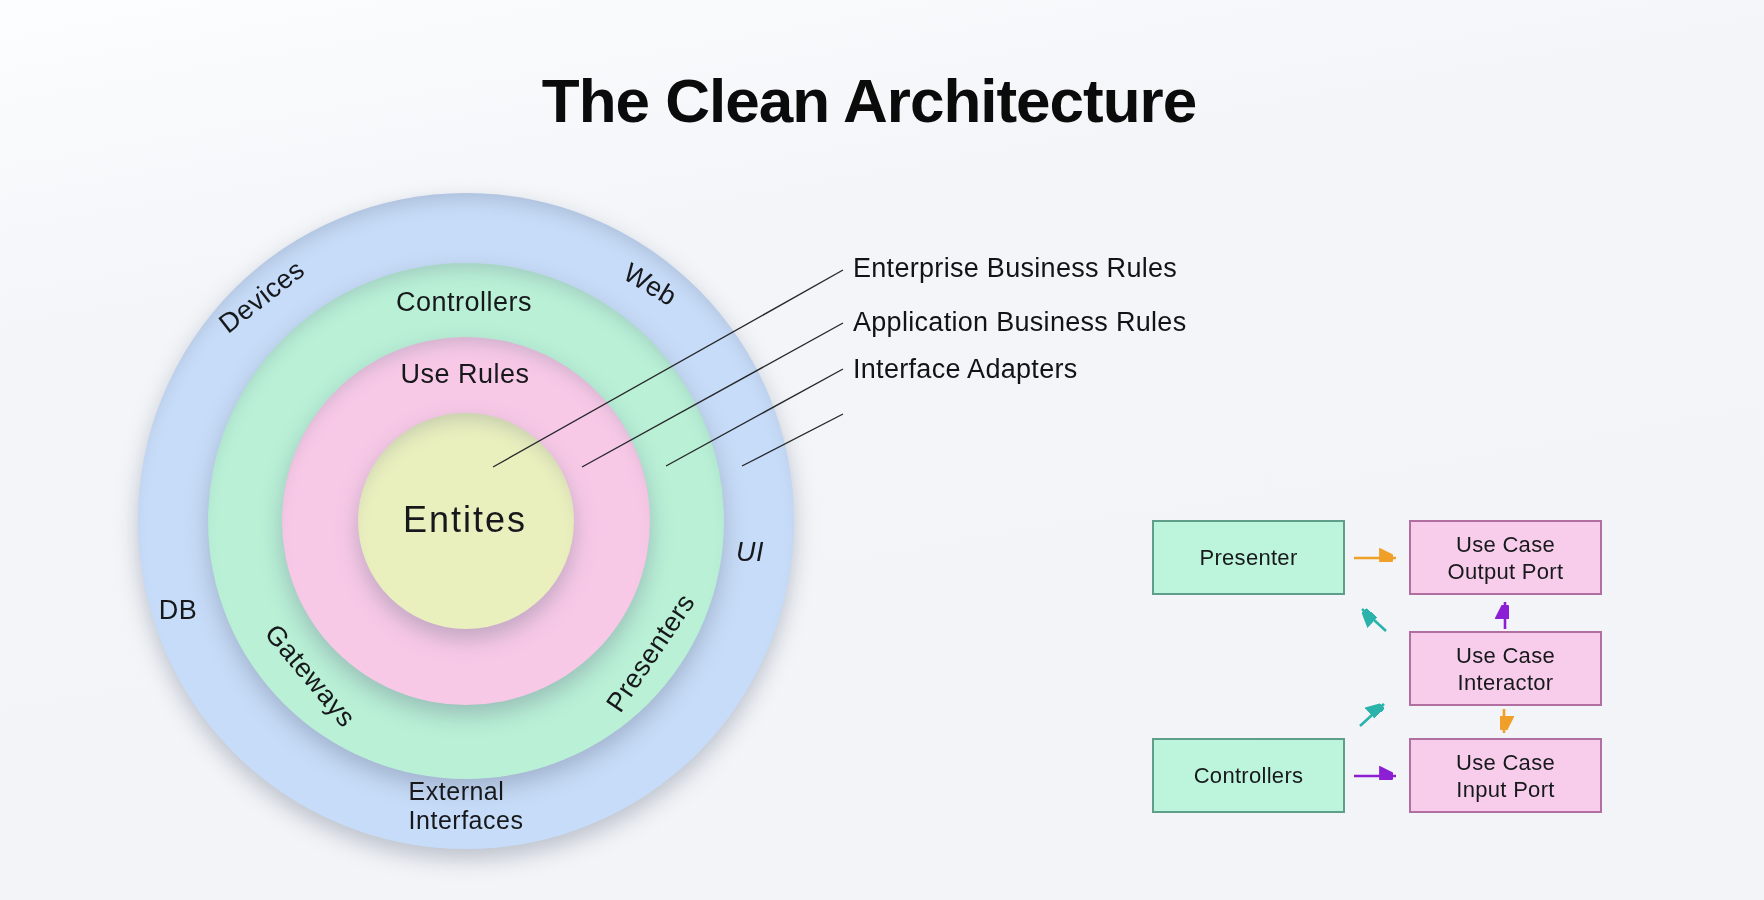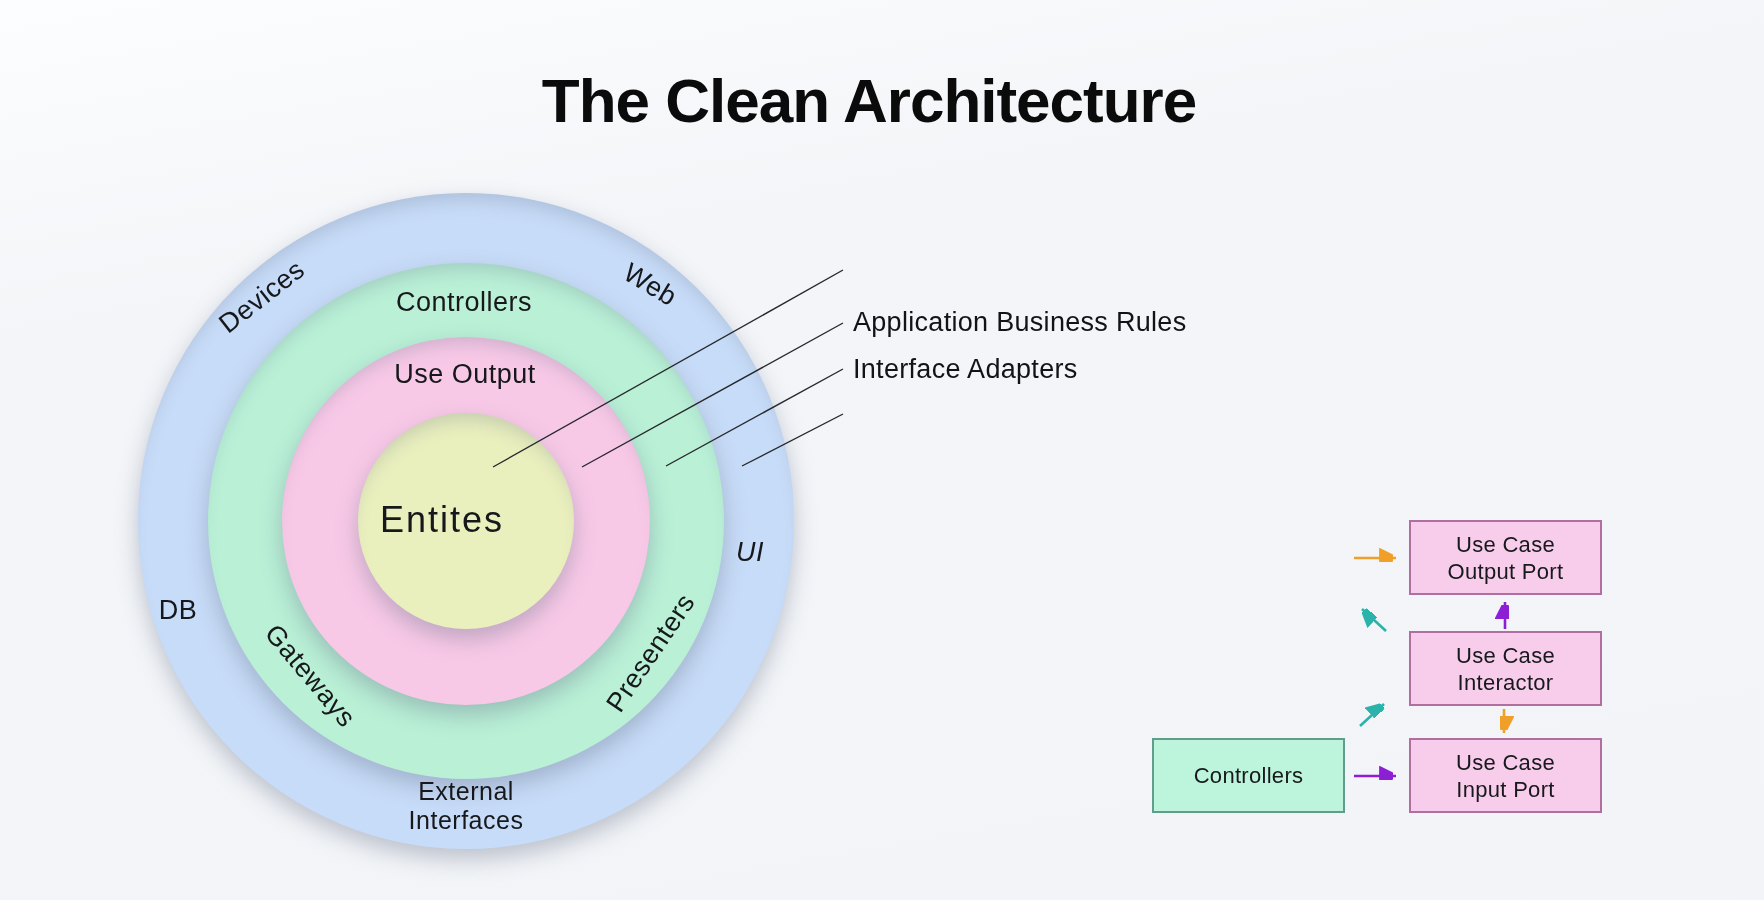--- a/index.html
+++ b/index.html
@@ -16,21 +16,21 @@
     box-shadow:0 10px 22px rgba(100,110,135,.38), inset 0 16px 18px -10px rgba(100,110,135,.28);}
   .c-blue  {left:138px;top:193px;width:656px;height:656px;background:#c7dcf8;}
   .c-green {left:208px;top:263px;width:516px;height:516px;background:#b9f0d6;}
   .c-pink  {left:282px;top:337px;width:368px;height:368px;background:#f8c9e7;}
   .c-yellow{left:358px;top:413px;width:216px;height:216px;background:#e9efbd;}
   .lbl{
     position:absolute;transform:translate(-50%,-50%);
     font-size:27px;color:#16181b;white-space:nowrap;letter-spacing:.5px;
   }
   .lbl.center{font-size:36px;letter-spacing:2px;}
-  .lbl.two-line{white-space:pre-line;text-align:center;font-size:25px;line-height:29px;}
+  .lbl.two-line{white-space:pre-line;text-align:left;font-size:25px;line-height:29px;}
   .rot-devices   {transform:translate(-50%,-50%) rotate(-38deg);}
   .rot-web       {transform:translate(-50%,-50%) rotate(31deg);}
   .rot-gateways  {transform:translate(-50%,-50%) rotate(50deg);}
   .rot-presenters{transform:translate(-50%,-50%) rotate(-56deg);}
   .legend-item{
     position:absolute;left:853px;font-size:27px;color:#121316;white-space:nowrap;letter-spacing:.3px;
   }
   .overlay{position:absolute;left:0;top:0;pointer-events:none;}
   .fbox{
     position:absolute;width:193px;height:75px;box-sizing:border-box;
@@ -48,39 +48,43 @@
   <div class="title">The Clean Architecture</div>
 
   <div class="circle c-blue"></div>
   <div class="circle c-green"></div>
   <div class="circle c-pink"></div>
   <div class="circle c-yellow"></div>
 
   <div class="lbl rot-devices" style="left:262px;top:297px;">Devices</div>
   <div class="lbl rot-web" style="left:650px;top:285px;">Web</div>
   <div class="lbl" style="left:464px;top:302px;">Controllers</div>
-  <div class="lbl" style="left:465px;top:374px;">Use Output</div>
-  <div class="lbl center" style="left:442px;top:520px;">Entites</div>
+  <div class="lbl" style="left:465px;top:374px;">Use Rules</div>
+  <div class="lbl center" style="left:465px;top:520px;">Entites</div>
   <div class="lbl" style="left:178px;top:610px;">DB</div>
   <div class="lbl" style="left:750px;top:552px;font-style:italic;">UI</div>
   <div class="lbl rot-gateways" style="left:310px;top:676px;">Gateways</div>
   <div class="lbl rot-presenters" style="left:651px;top:653px;">Presenters</div>
   <div class="lbl two-line" style="left:466px;top:806px;">External
 Interfaces</div>
 
   <svg class="overlay" width="1764" height="900">
     <line x1="493" y1="467" x2="843" y2="270" stroke="#26282b" stroke-width="1.4"></line>
     <line x1="582" y1="467" x2="843" y2="323" stroke="#26282b" stroke-width="1.4"></line>
     <line x1="666" y1="466" x2="843" y2="369" stroke="#26282b" stroke-width="1.4"></line>
     <line x1="742" y1="466" x2="843" y2="414" stroke="#26282b" stroke-width="1.4"></line>
   </svg>
 
+  <div class="legend-item" style="top:253px;">Enterprise Business Rules</div>
   <div class="legend-item" style="top:354px;">Interface Adapters</div>
   <div class="legend-item" style="top:307px;">Application Business Rules</div>
 
+  <div class="fbox green" style="left:1152px;top:520px;">
+    <span>Presenter</span>
+  </div>
   <div class="fbox pink" style="left:1409px;top:520px;">
     <span>Use Case
 Output Port</span>
   </div>
   <div class="fbox pink" style="left:1409px;top:631px;">
     <span>Use Case
 Interactor</span>
   </div>
   <div class="fbox green" style="left:1152px;top:738px;">
     <span>Controllers</span>

